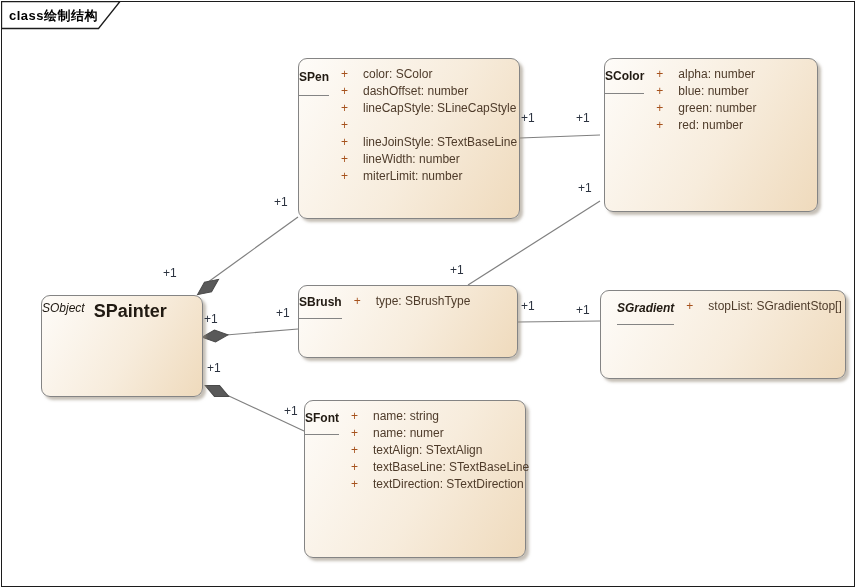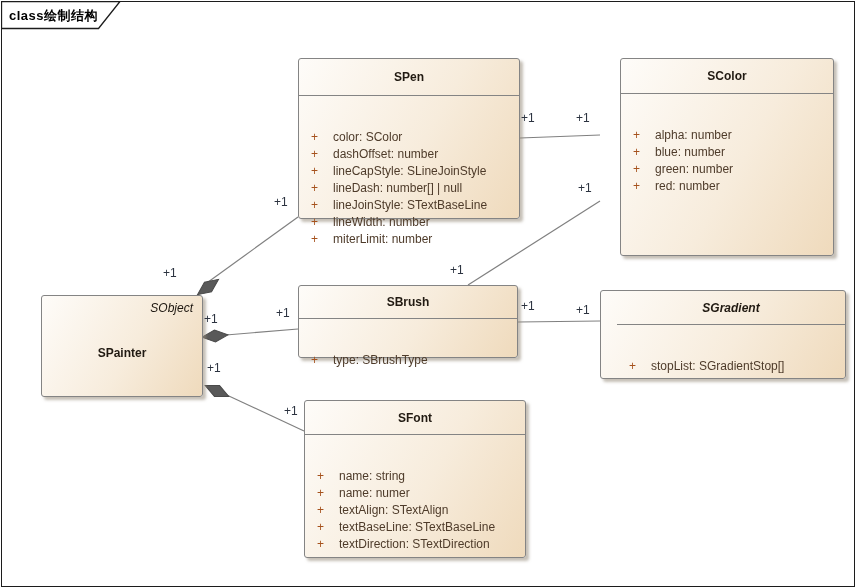--- a/index.html
+++ b/index.html
@@ -7,40 +7,40 @@
     position:relative;width:856px;height:588px;background:#ffffff;
     font-family:Liberation Sans, sans-serif;overflow:hidden;
   }
   .frame{position:absolute;inset:1px;border:1px solid #1c1c1c;}
   .tab-label{
     position:absolute;left:9px;top:7px;font-size:13px;font-weight:bold;color:#000;
     letter-spacing:.5px;white-space:nowrap;
   }
   .connector-layer{position:absolute;left:0;top:0;pointer-events:none;}
   .classbox{
-    position:absolute;border:1px solid #848484;border-radius:3px;
+    position:absolute;border:1px solid #848484;border-radius:9px;
     background:linear-gradient(120deg,#fefcf9 0%,#f7ecdc 55%,#efdabc 100%);
     box-shadow:3px 3px 3px rgba(150,138,122,.55);
-    display:flex;flex-direction:column;box-sizing:border-box;gap:26px;
+    display:flex;box-sizing:border-box;
   }
   .classtitle{
     display:flex;align-items:center;justify-content:center;
     font-size:12px;font-weight:bold;color:#211a12;
     border-bottom:1px solid #848484;flex:0 0 auto;
   }
   .abstract-title{font-style:italic;}
   .attrs{padding-top:7px;}
   .attr{display:flex;font-size:12px;line-height:17px;color:#4e3b2a;}
   .attr .vis{flex:0 0 22px;padding-left:12px;color:#a6521d;}
   .attr .atext{white-space:nowrap;}
   .annotation{
     text-align:right;padding:5px 9px 0 0;font-size:12px;font-style:italic;color:#1c160f;
   }
   .painter-name{
-    text-align:center;font-size:12px;font-weight:bold;color:#211a12;margin-top:5px;
+    text-align:center;font-size:18px;font-weight:bold;color:#211a12;margin-top:5px;
   }
   .mult{position:absolute;font-size:12px;color:#2c3340;white-space:nowrap;}
 </style>
 </head>
 <body>
 
 <div id="stage">
 
   <div class="frame"></div>
 
@@ -71,42 +71,41 @@
       <div class="attr">
           <span class="vis">+</span>
           <span class="atext">color: SColor</span>
         </div>
       <div class="attr">
           <span class="vis">+</span>
           <span class="atext">dashOffset: number</span>
         </div>
       <div class="attr">
           <span class="vis">+</span>
-          <span class="atext">lineCapStyle: SLineJoinStyle</span>
+          <span class="atext">lineCapStyle: SLineCapStyle</span>
         </div>
       <div class="attr">
           <span class="vis">+</span>
-          <span class="atext">lineDash: number[] | null</span>
         </div>
       <div class="attr">
           <span class="vis">+</span>
           <span class="atext">lineJoinStyle: STextBaseLine</span>
         </div>
       <div class="attr">
           <span class="vis">+</span>
           <span class="atext">lineWidth: number</span>
         </div>
       <div class="attr">
           <span class="vis">+</span>
           <span class="atext">miterLimit: number</span>
         </div>
     </div>
   </div>
 
-  <div class="classbox" style="left:620px;top:58px;width:214px;height:198px;">
+  <div class="classbox" style="left:604px;top:58px;width:214px;height:154px;">
     <div class="classtitle" style="height:34px;">SColor</div>
     <div class="attrs">
       <div class="attr">
           <span class="vis">+</span>
           <span class="atext">alpha: number</span>
         </div>
       <div class="attr">
           <span class="vis">+</span>
           <span class="atext">blue: number</span>
         </div>

